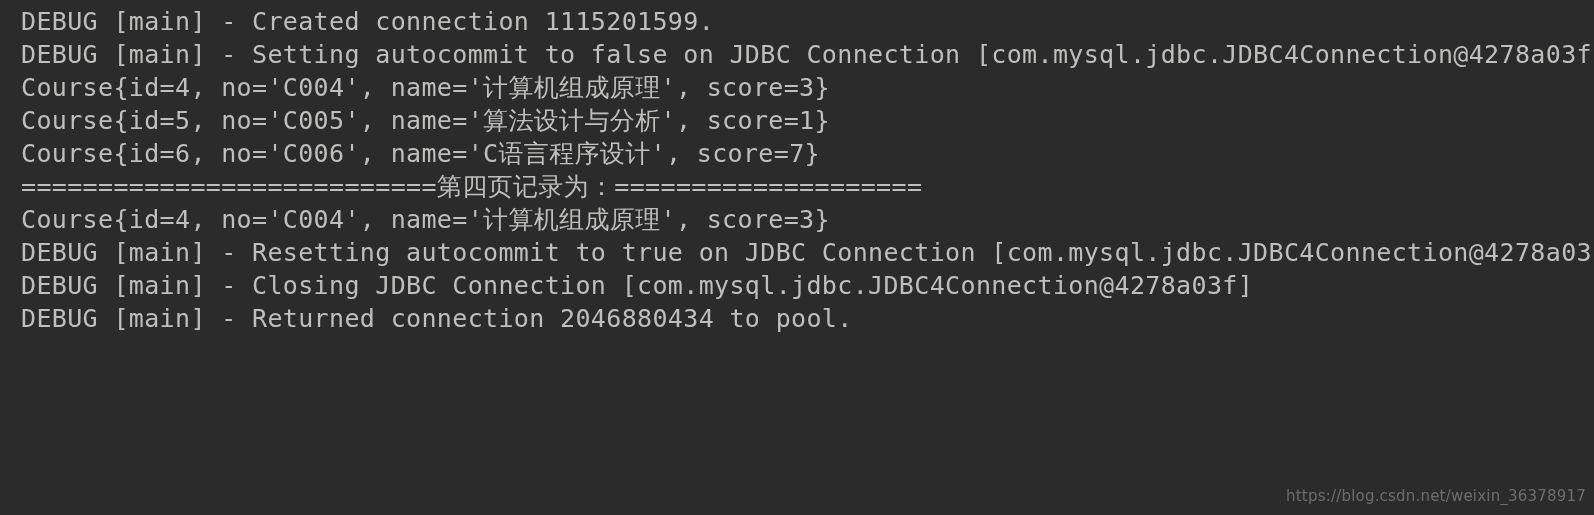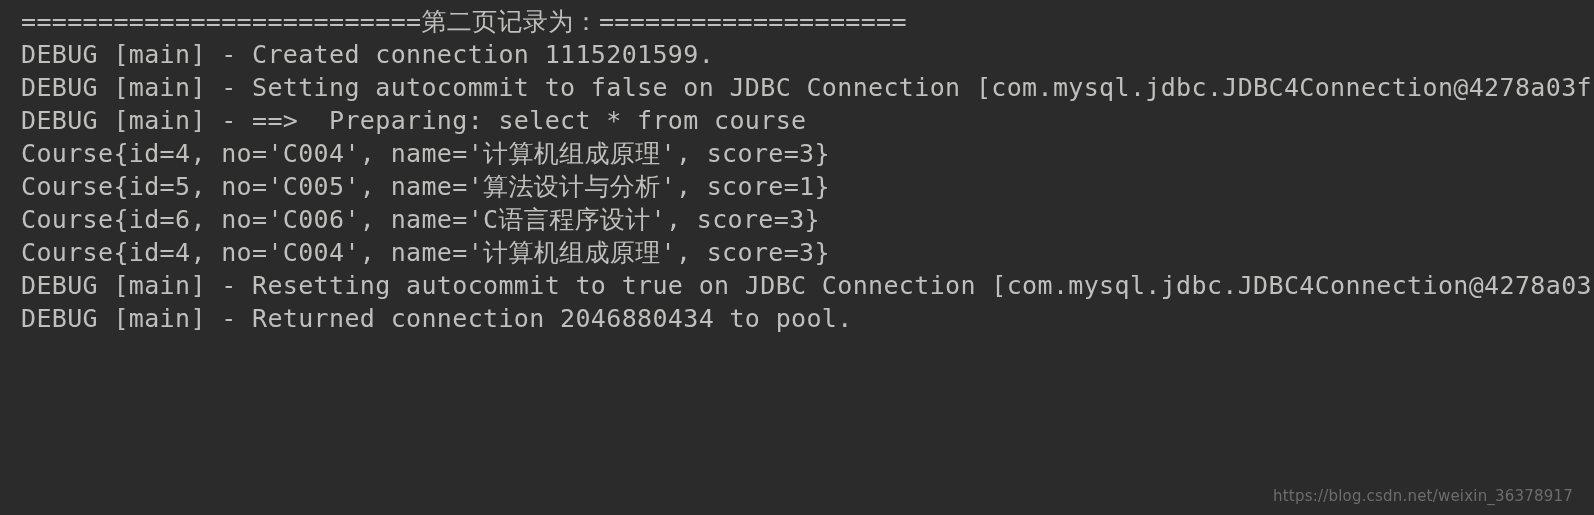--- a/index.html
+++ b/index.html
@@ -28,40 +28,40 @@
     font-size: 25px;
     letter-spacing: 0.35px;
     padding-left: 21px;
     white-space: pre;
     font-family: "DejaVu Sans Mono", "Liberation Mono", monospace;
     overflow: hidden;
     text-overflow: clip;
   }
   .watermark {
     position: absolute;
-    right: 21px;
+    right: 8px;
     bottom: 10px;
     color: #6d6d6d;
     font-size: 15px;
     font-family: "DejaVu Sans", "Liberation Sans", sans-serif;
     letter-spacing: 0.2px;
     white-space: nowrap;
   }
 </style>
 </head>
 <body>
 
 <div id="console">
 
-  <div class="log-line">==========================第二页记录为：====================</div>
   <div class="log-line">DEBUG [main] - Created connection 1115201599.</div>
   <div class="log-line">DEBUG [main] - Setting autocommit to false on JDBC Connection [com.mysql.jdbc.JDBC4Connection@4278a03f]</div>
-  <div class="log-line">DEBUG [main] - ==&gt;  Preparing: select * from course</div>
   <div class="log-line">Course{id=4, no='C004', name='计算机组成原理', score=3}</div>
   <div class="log-line">Course{id=5, no='C005', name='算法设计与分析', score=1}</div>
-  <div class="log-line">Course{id=6, no='C006', name='C语言程序设计', score=3}</div>
+  <div class="log-line">Course{id=6, no='C006', name='C语言程序设计', score=7}</div>
+  <div class="log-line">===========================第四页记录为：====================</div>
   <div class="log-line">Course{id=4, no='C004', name='计算机组成原理', score=3}</div>
   <div class="log-line">DEBUG [main] - Resetting autocommit to true on JDBC Connection [com.mysql.jdbc.JDBC4Connection@4278a03f]</div>
+  <div class="log-line">DEBUG [main] - Closing JDBC Connection [com.mysql.jdbc.JDBC4Connection@4278a03f]</div>
   <div class="log-line">DEBUG [main] - Returned connection 2046880434 to pool.</div>
 
   <div class="watermark">https://blog.csdn.net/weixin_36378917</div>
 
 </div>
 
 </body></html>

